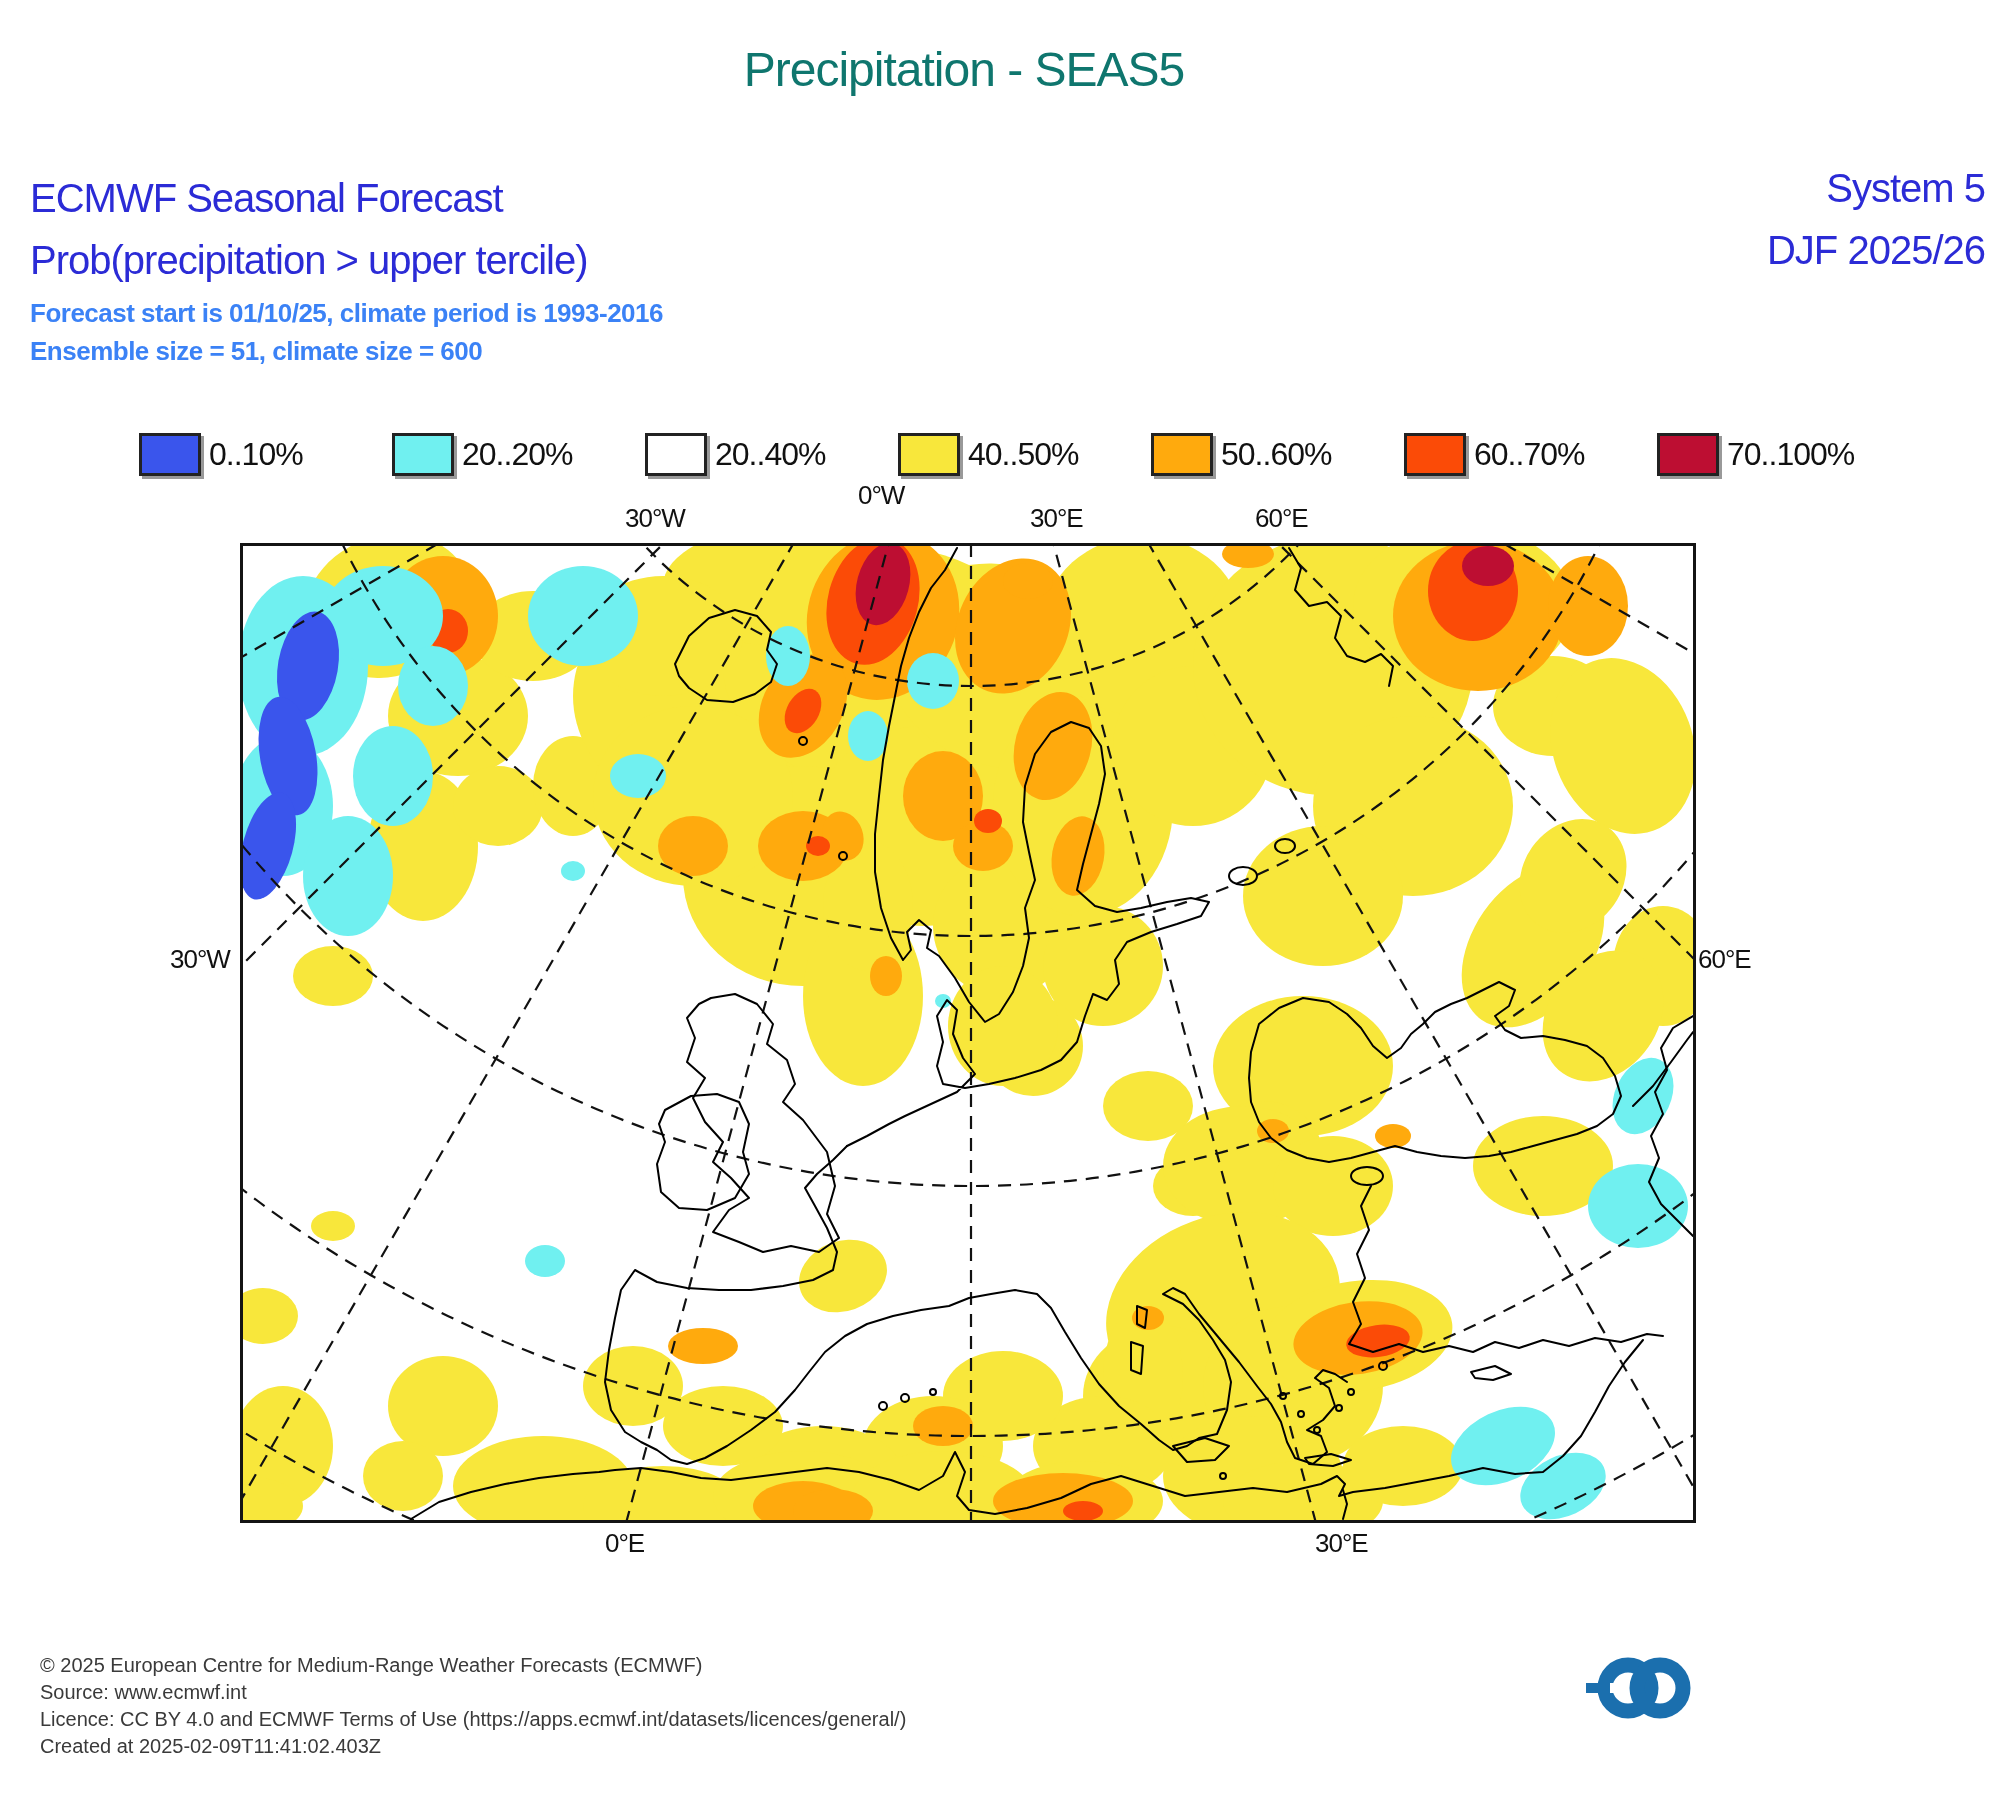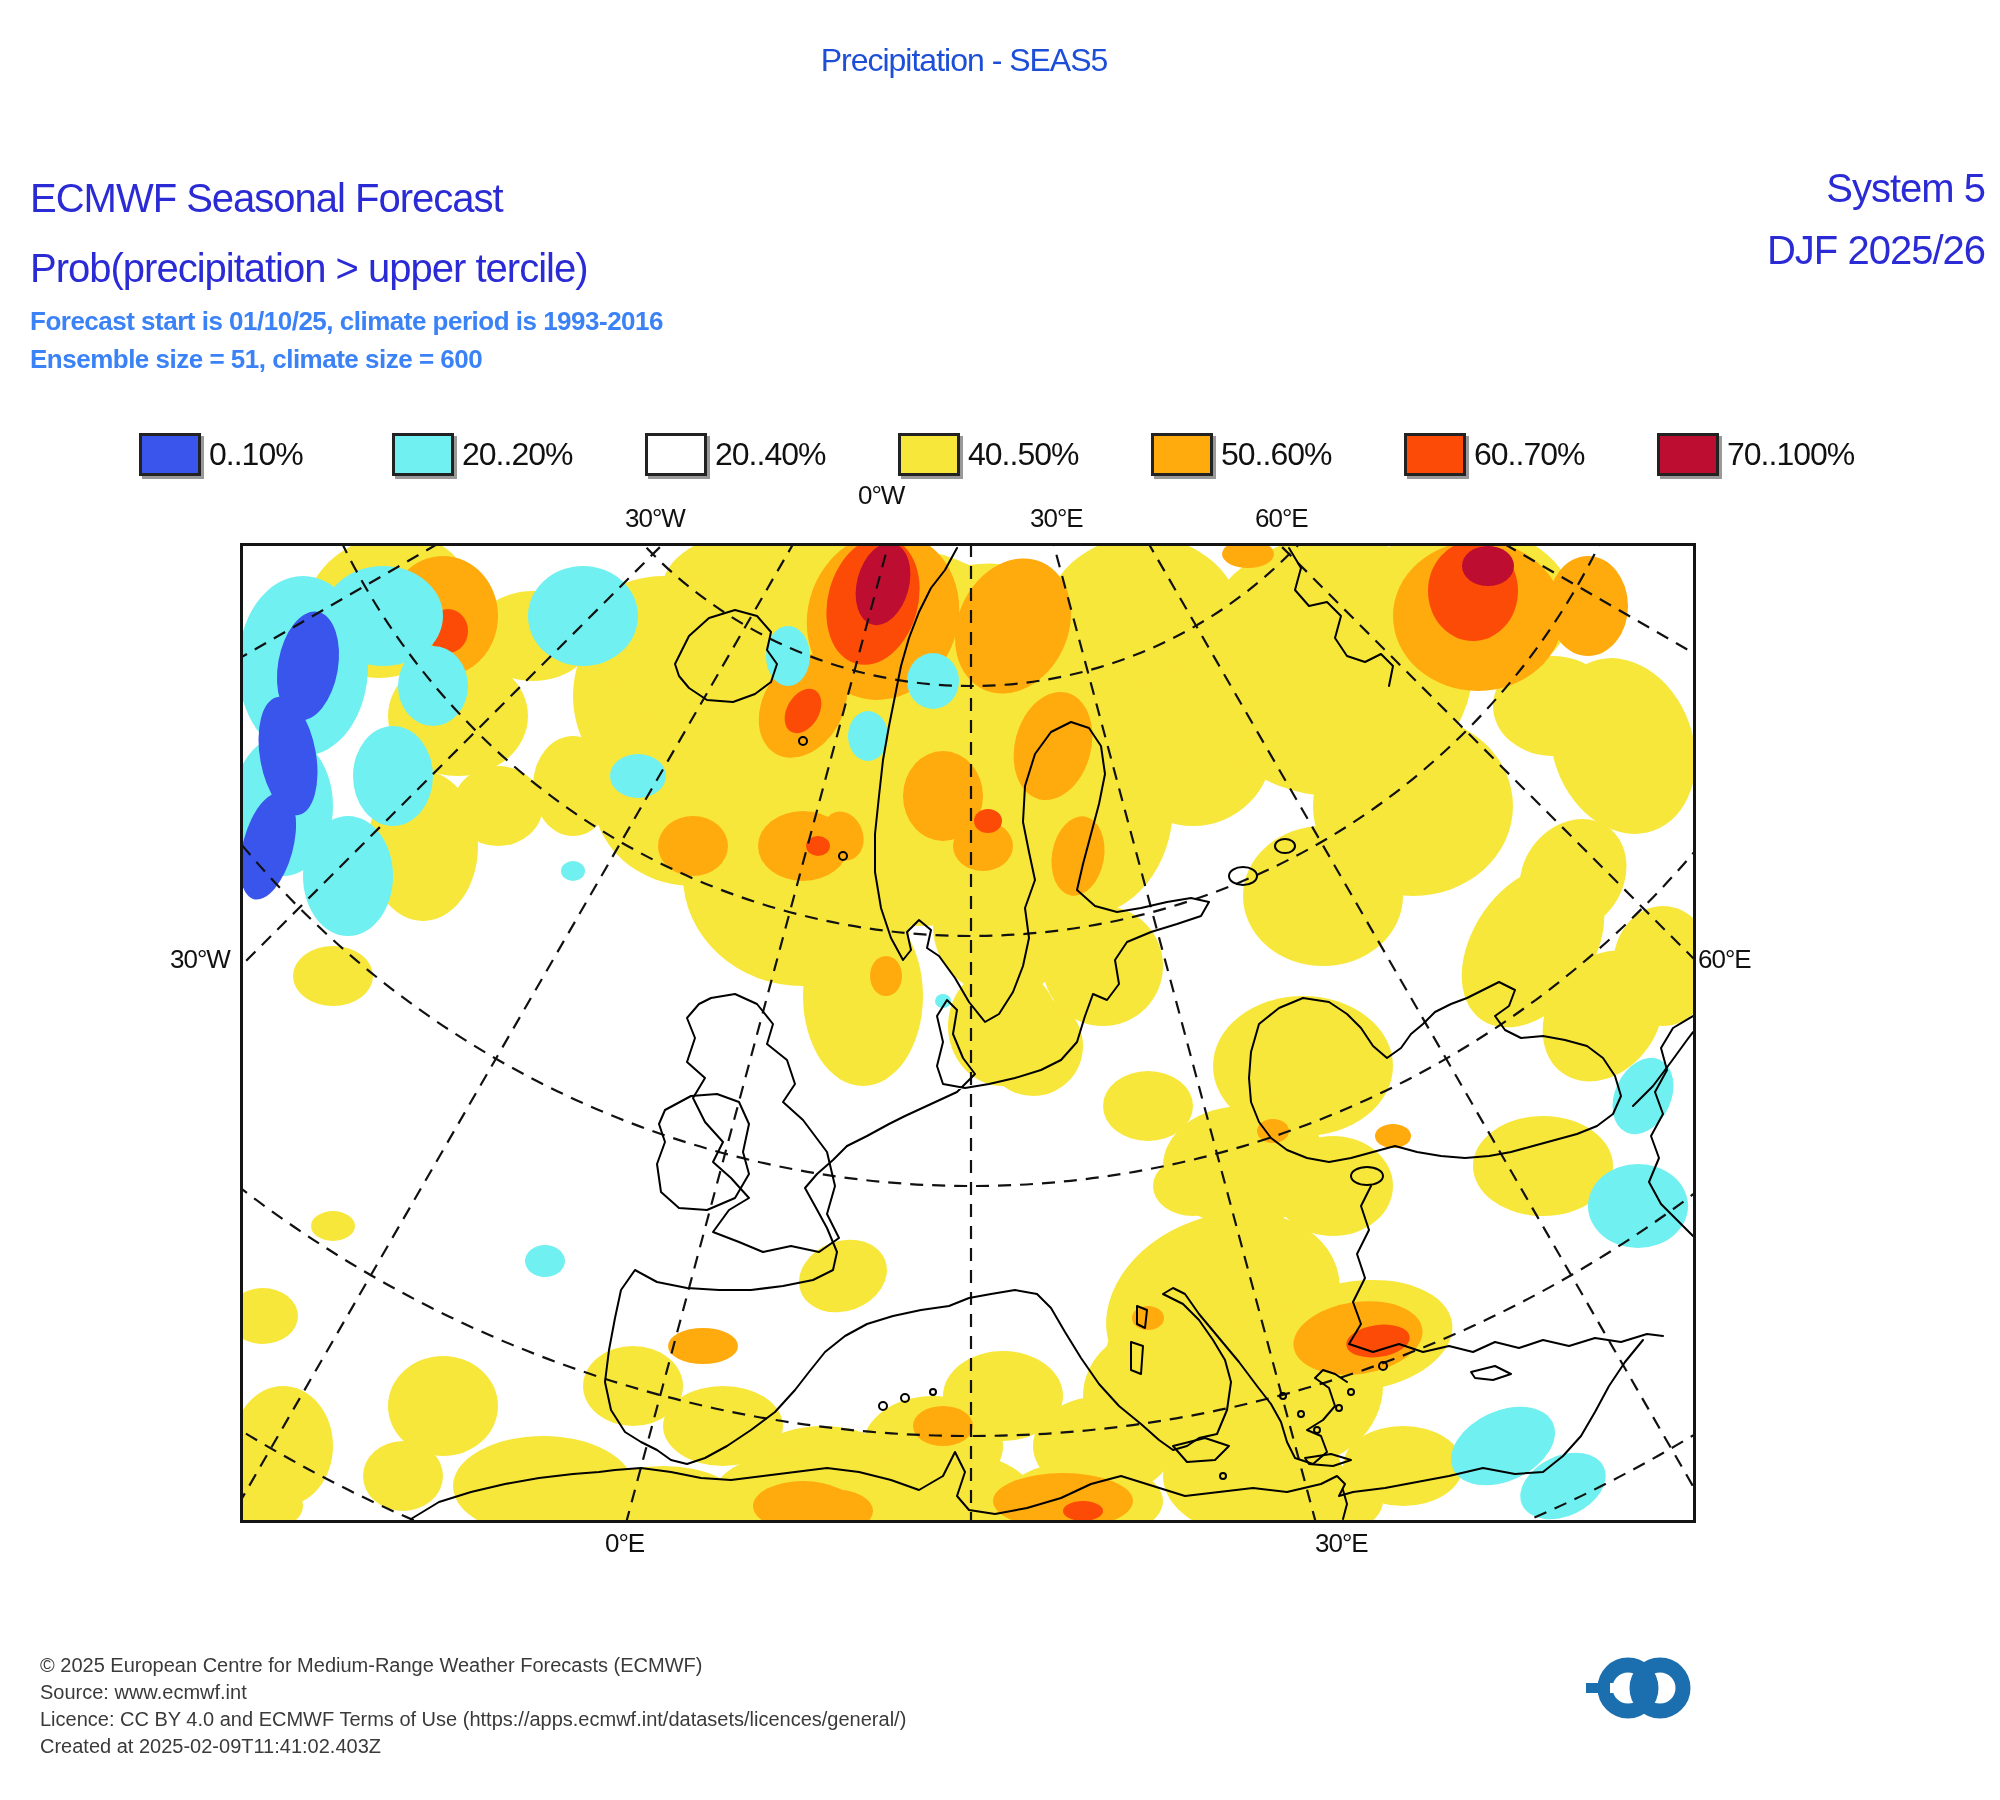--- a/index.html
+++ b/index.html
@@ -1,22 +1,22 @@
 <!DOCTYPE html>
 <html><head>
 <meta charset="utf-8">
 <style>
   html,body{margin:0;padding:0;background:#fff;}
   body{width:2000px;height:1800px;position:relative;font-family:"Liberation Sans",sans-serif;color:#000;overflow:hidden;}
   .abs{position:absolute;}
-  #title{top:42px;left:0;width:1928px;text-align:center;font-size:32px;letter-spacing:-1px;color:#1d4ed8;}
+  #title{top:42px;left:0;width:1928px;text-align:center;font-size:48px;letter-spacing:-1px;color:#0f766e;}
   .hdr-big{font-size:40px;letter-spacing:-1px;color:#2b2bd6;}
   .hdr-small{font-size:26px;font-weight:bold;letter-spacing:-0.5px;color:#3b82f6;}
   #hdr-left{top:178px;left:30px;line-height:1.0;}
-  #hdr-left .l1{margin-bottom:30px;}
+  #hdr-left .l1{margin-bottom:22px;}
   #hdr-left .l2{margin-bottom:20px;}
   #hdr-left .l3{margin-bottom:12px;}
   #hdr-right{top:168px;right:15px;text-align:right;line-height:1.0;}
   #hdr-right .l1{margin-bottom:22px;}
   #legend{top:433px;left:0;width:2000px;height:60px;}
   .leg-item{position:absolute;top:0;display:flex;align-items:center;padding-left:16px;}
   .sw{width:56px;height:37px;border:3px solid #222;box-shadow:3px 3px 0 #999;margin-right:8px;}
   .leg-label{font-size:32px;letter-spacing:-1px;color:#111;}
   .sw0{background:#3a55ec;} .sw1{background:#70f0f0;} .sw2{background:#ffffff;}
   .sw3{background:#f8e73b;} .sw4{background:#ffaa0d;} .sw5{background:#fb4b07;} .sw6{background:#bd0e32;}

